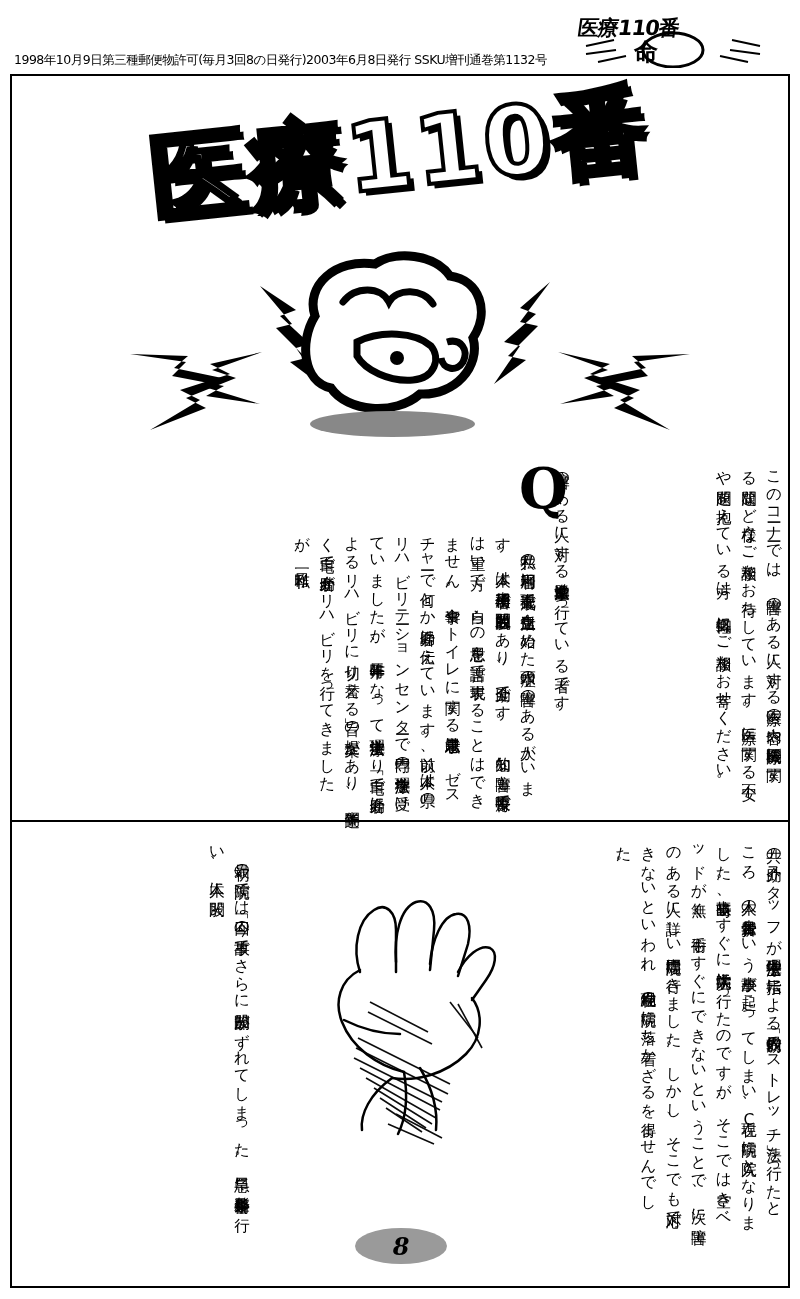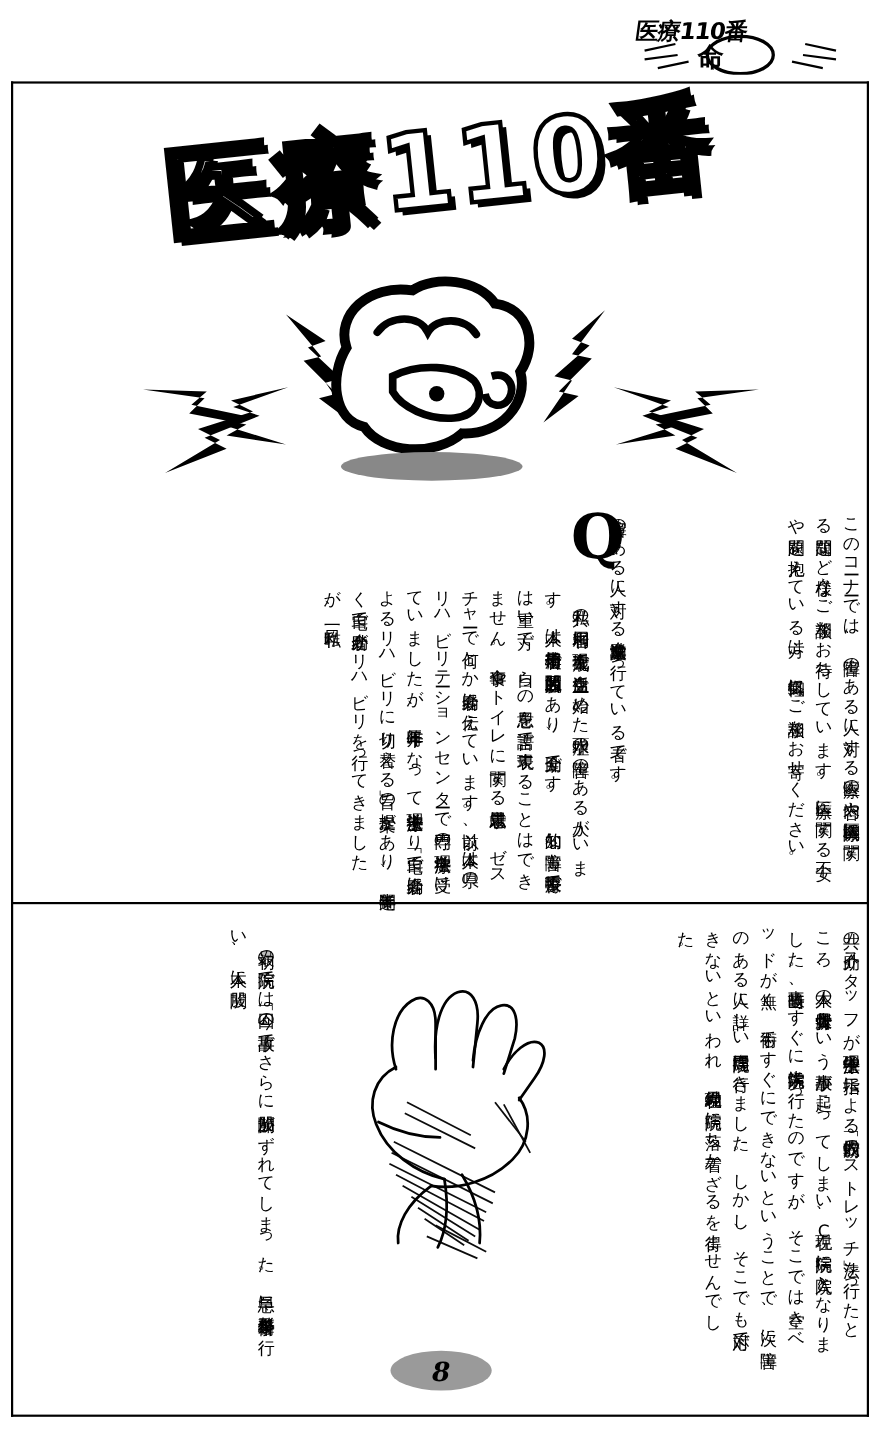--- a/index.html
+++ b/index.html
@@ -248,20 +248,21 @@
         <path d="M192 40 L164 34"></path>
         <path d="M192 48 L162 44"></path>
         <path d="M180 56 L152 50"></path>
       </g>
       <ellipse cx="105" cy="44" rx="30" ry="17" fill="none" stroke="#000" stroke-width="3"></ellipse>
     </svg>
     <div class="mc-text">医療110番</div>
     <div class="mc-sub">命</div>
   </div>
 
+  <div class="pub-line">1998年10月9日第三種郵便物許可(毎月3回8の日発行)2003年6月8日発行 SSKU増刊通巻第1132号</div>
 
   <div class="rule-top"></div>
   <div class="frame-left"></div>
   <div class="frame-right"></div>
 
   <div class="logo-wrap">
     <div class="logo-title">医療110番</div>
 
     <svg class="logo-blob" viewBox="0 0 215 180">
       <path d="M30 70 C20 40 50 12 90 18 C110 4 150 8 165 30 C195 34 205 66 188 92

